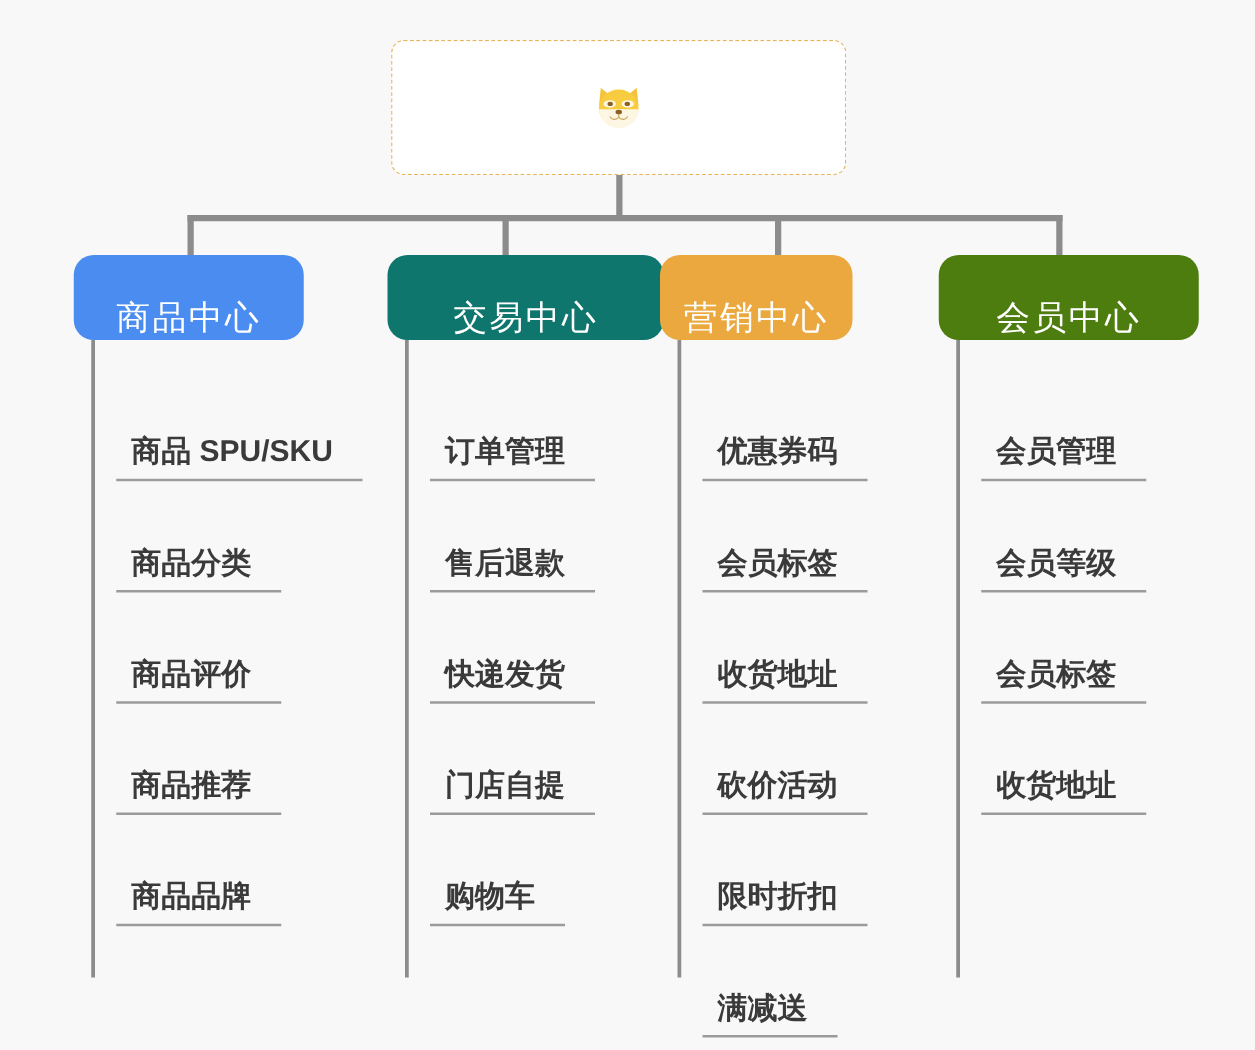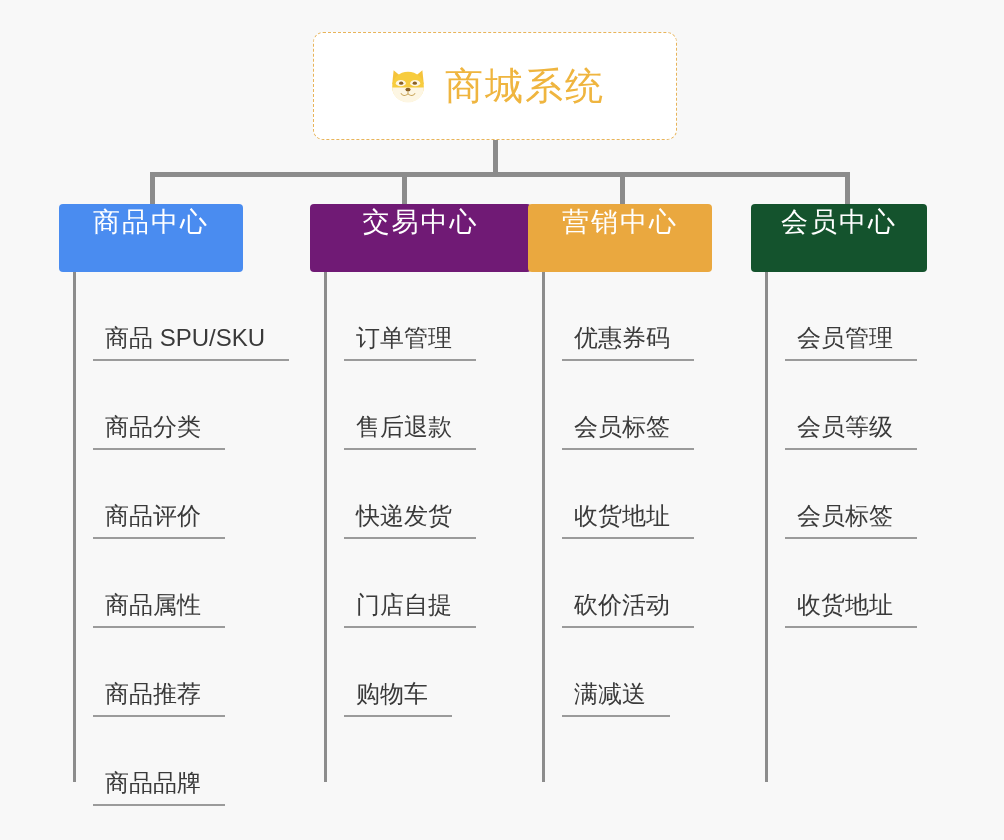--- a/index.html
+++ b/index.html
@@ -61,34 +61,36 @@
   .conn-h { height: 4px; }
 
   
   .column {
     position: absolute;
     top: 204px;
   }
   .cat-header {
     box-sizing: border-box;
     height: 68px;
-    border-radius: 4px;
+    border-radius: 16px;
     display: flex;
-    align-items: flex-start;
+    align-items: flex-end;
     justify-content: center;
     color: #ffffff;
     font-size: 27px;
     letter-spacing: 2px;
     white-space: nowrap;
   }
 
   
   .leaf-list {
     position: relative;
     margin-top: 0;
+    padding-top: 24px;
+    font-weight: bold;
   }
   .spine {
     position: absolute;
     left: 14px;
     top: 0;
     width: 3px;
     background: #8c8c8c;
   }
   .leaf-item {
     position: relative;
@@ -131,21 +133,20 @@
         <ellipse cx="22.5" cy="28" rx="3" ry="2.4" fill="#8a6024"></ellipse>
         <ellipse cx="41.5" cy="28" rx="3" ry="2.4" fill="#8a6024"></ellipse>
 
         <ellipse cx="32" cy="37" rx="3.6" ry="2.6" fill="#8a6024"></ellipse>
 
         <path d="M32 39.5 L32 43" stroke="#c9a65c" stroke-width="1.4" fill="none"></path>
         <path d="M32 43 q-6 5 -10 -1" stroke="#c9a65c" stroke-width="1.4" fill="none"></path>
         <path d="M32 43 q6 5 10 -1" stroke="#c9a65c" stroke-width="1.4" fill="none"></path>
       </svg>
     </span>
-    <span class="root-title">商城系统</span>
   </div>
 
   <div class="conn conn-v" style="left:493px; top:140px; width:5px; height:36px;"></div>
 
   <div class="conn conn-h" style="left:150px; top:172px; width:700px; height:5px;"></div>
 
   <div class="conn conn-v" style="left:150px; top:172px; width:5px; height:34px;"></div>
   <div class="conn conn-v" style="left:402px; top:172px; width:5px; height:34px;"></div>
   <div class="conn conn-v" style="left:620px; top:172px; width:5px; height:34px;"></div>
   <div class="conn conn-v" style="left:845px; top:172px; width:5px; height:34px;"></div>
@@ -159,33 +160,30 @@
       <div class="leaf-item">
         <span class="leaf-label">商品 SPU/SKU</span>
       </div>
       <div class="leaf-item">
         <span class="leaf-label">商品分类</span>
       </div>
       <div class="leaf-item">
         <span class="leaf-label">商品评价</span>
       </div>
       <div class="leaf-item">
-        <span class="leaf-label">商品属性</span>
-      </div>
-      <div class="leaf-item">
         <span class="leaf-label">商品推荐</span>
       </div>
       <div class="leaf-item">
         <span class="leaf-label">商品品牌</span>
       </div>
     </div>
   </div>
 
   <div class="column" style="left:310px; width:220px;">
-    <div class="cat-header" style="background:#701a75; width:221px;">
+    <div class="cat-header" style="background:#0f766e; width:221px;">
       <span>交易中心</span>
     </div>
     <div class="leaf-list">
       <div class="spine" style="height:510px;"></div>
       <div class="leaf-item">
         <span class="leaf-label">订单管理</span>
       </div>
       <div class="leaf-item">
         <span class="leaf-label">售后退款</span>
       </div>
@@ -195,45 +193,48 @@
       <div class="leaf-item">
         <span class="leaf-label">门店自提</span>
       </div>
       <div class="leaf-item">
         <span class="leaf-label">购物车</span>
       </div>
     </div>
   </div>
 
   <div class="column" style="left:528px; width:220px;">
-    <div class="cat-header" style="background:#eaa83f; width:184px;">
+    <div class="cat-header" style="background:#eaa83f; width:154px;">
       <span>营销中心</span>
     </div>
     <div class="leaf-list">
       <div class="spine" style="height:510px;"></div>
       <div class="leaf-item">
         <span class="leaf-label">优惠券码</span>
       </div>
       <div class="leaf-item">
         <span class="leaf-label">会员标签</span>
       </div>
       <div class="leaf-item">
         <span class="leaf-label">收货地址</span>
       </div>
       <div class="leaf-item">
         <span class="leaf-label">砍价活动</span>
       </div>
       <div class="leaf-item">
+        <span class="leaf-label">限时折扣</span>
+      </div>
+      <div class="leaf-item">
         <span class="leaf-label">满减送</span>
       </div>
     </div>
   </div>
 
   <div class="column" style="left:751px; width:220px;">
-    <div class="cat-header" style="background:#14532d; width:176px;">
+    <div class="cat-header" style="background:#4d7c0f; width:208px;">
       <span>会员中心</span>
     </div>
     <div class="leaf-list">
       <div class="spine" style="height:510px;"></div>
       <div class="leaf-item">
         <span class="leaf-label">会员管理</span>
       </div>
       <div class="leaf-item">
         <span class="leaf-label">会员等级</span>
       </div>

